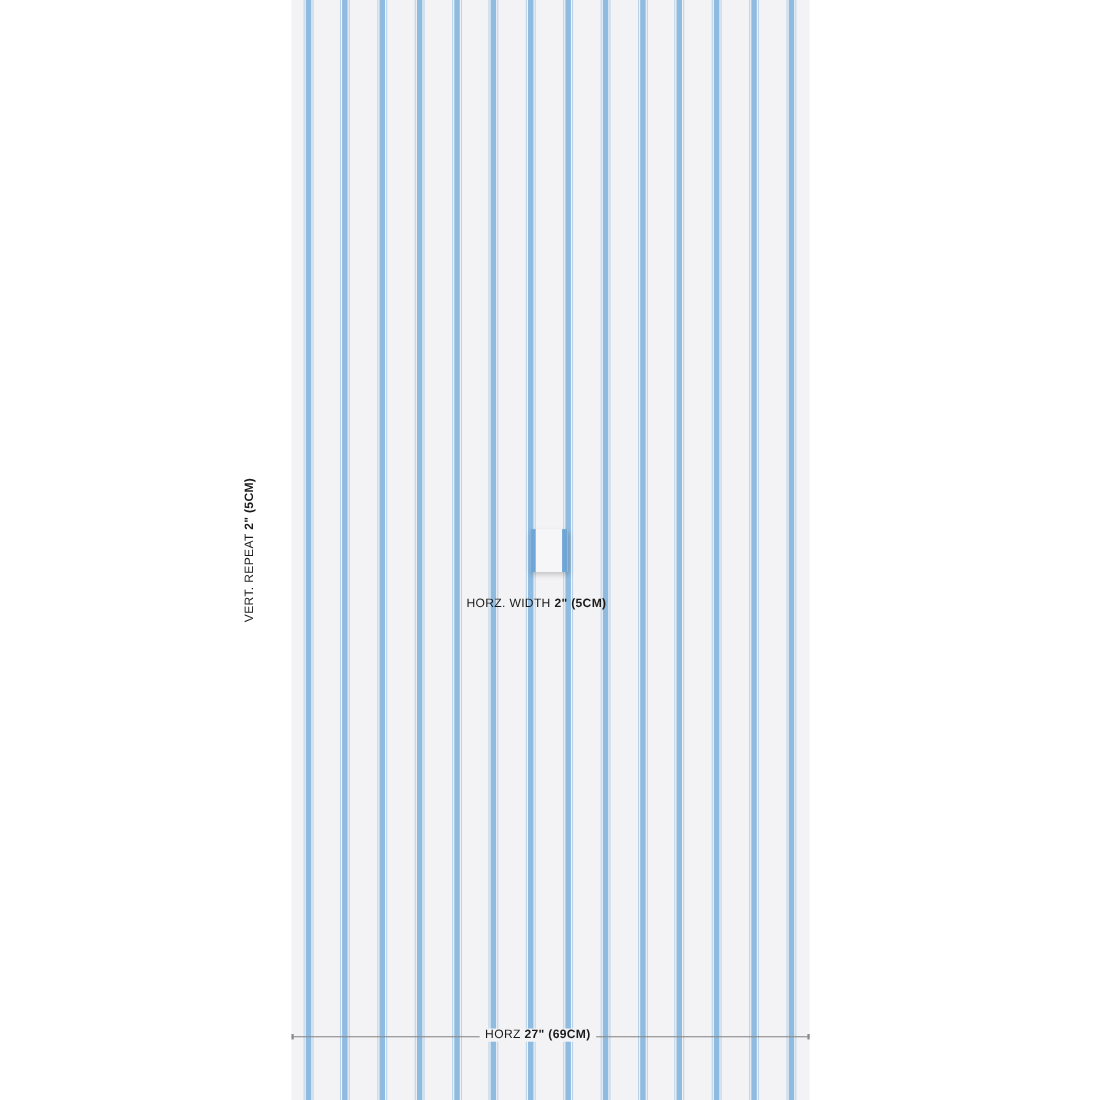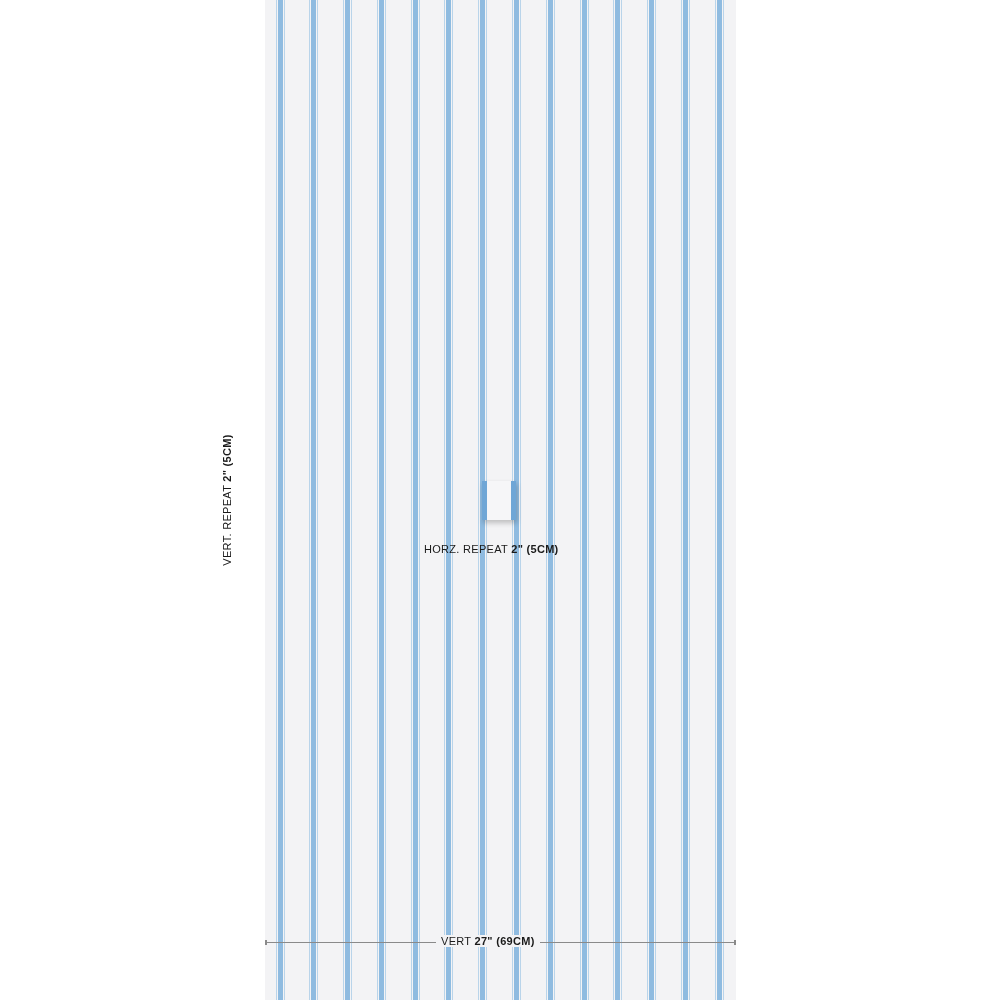--- a/index.html
+++ b/index.html
@@ -132,21 +132,21 @@
       <div class="core" style="background: rgb(143, 187, 224);"></div>
       <div class="outer-r" style="background: rgb(185, 212, 234);"></div>
     </div>
   </div>
 
 <div class="repeat-swatch">
   <div class="core-l"></div>
   <div class="core-r"></div>
 </div>
 
-<div class="label horz-label"><span>HORZ. REPEAT </span><b>2" (5CM)</b></div>
+<div class="label horz-label"><span>HORZ. WIDTH </span><b>2" (5CM)</b></div>
 
 <div class="label vert-label"><span>VERT. REPEAT </span><b>2" (5CM)</b></div>
 
 <div class="width-rule">
   <div class="tick-l"></div>
   <div class="tick-r"></div>
 </div>
-<div class="label width-label"><span>VERT </span><b>27" (69CM)</b></div>
+<div class="label width-label"><span>HORZ </span><b>27" (69CM)</b></div>
 
 </body></html>

